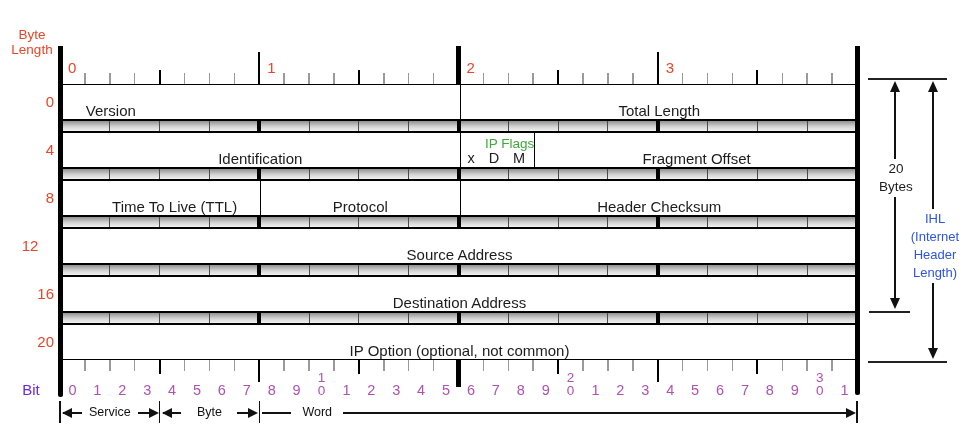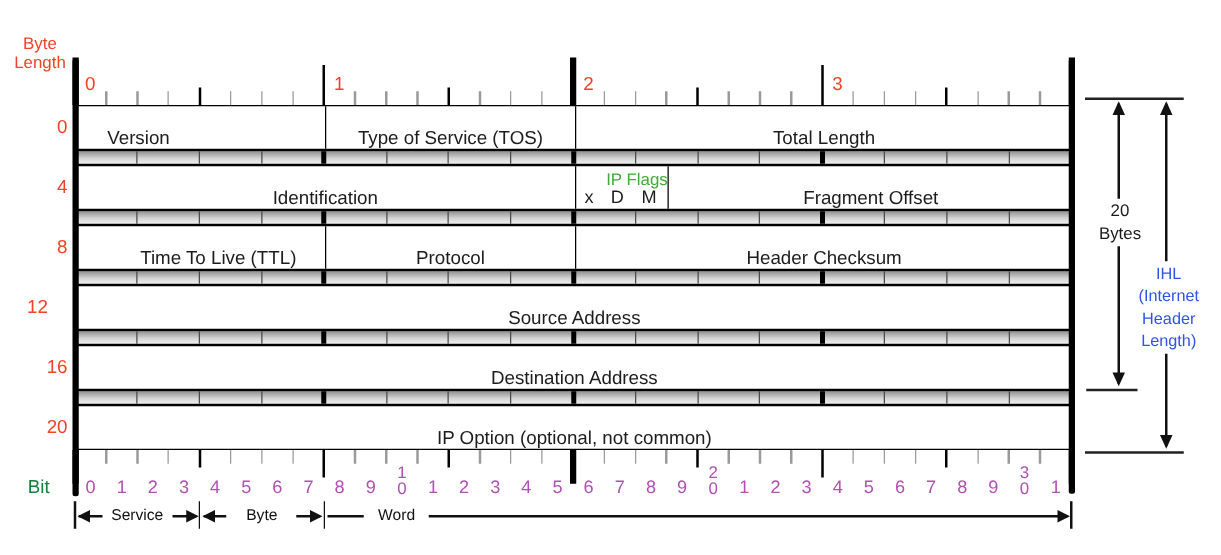--- a/index.html
+++ b/index.html
@@ -24,21 +24,21 @@
   .ah-up{width:0;height:0;border-left:5px solid transparent;border-right:5px solid transparent;border-bottom:11px solid #111;}
   .ah-down{width:0;height:0;border-left:5px solid transparent;border-right:5px solid transparent;border-top:11px solid #111;}
   .annotation-20bytes{background:#fff;font-size:13.5px;color:#1c1c1c;text-align:center;line-height:18px;padding:1px 0;}
   .annotation-ihl{background:#fff;font-size:13px;text-align:center;line-height:18px;padding:1px 0;}
 </style>
 </head>
 <body>
 
 <div id="canvas">
   <div class="abs byte-offset-header" style="color: rgb(238, 67, 38);">Byte Length</div>
-  <div class="abs bit-caption" style="color: #15803d;">Bit</div>
+  <div class="abs bit-caption" style="color: #6d28d9;">Bit</div>
 <div class="abs" style="left: 57.5px; top: 46px; width: 5px; height: 38px; background: rgb(0, 0, 0);"></div>
     <div class="abs" style="left: 57.5px; top: 360px; width: 5px; height: 27px; background: rgb(0, 0, 0);"></div>
     <div class="abs" style="left: 84.1562px; top: 73px; width: 1.5px; height: 11px; background: rgb(154, 154, 154);"></div>
     <div class="abs" style="left: 84.1562px; top: 360px; width: 1.5px; height: 11px; background: rgb(154, 154, 154);"></div>
     <div class="abs" style="left: 109.062px; top: 73px; width: 1.5px; height: 11px; background: rgb(154, 154, 154);"></div>
     <div class="abs" style="left: 109.062px; top: 360px; width: 1.5px; height: 11px; background: rgb(154, 154, 154);"></div>
     <div class="abs" style="left: 133.969px; top: 73px; width: 1.5px; height: 11px; background: rgb(154, 154, 154);"></div>
     <div class="abs" style="left: 133.969px; top: 360px; width: 1.5px; height: 11px; background: rgb(154, 154, 154);"></div>
     <div class="abs" style="left: 158.625px; top: 70px; width: 2px; height: 14px; background: rgb(0, 0, 0);"></div>
     <div class="abs" style="left: 158.625px; top: 360px; width: 2px; height: 14px; background: rgb(0, 0, 0);"></div>
@@ -100,23 +100,20 @@
     <div class="abs" style="left: 854.5px; top: 360px; width: 5px; height: 27px; background: rgb(0, 0, 0);"></div>
     <div class="abs num-red" style="left: 68px; top: 59px; color: rgb(238, 67, 38);">0</div>
     <div class="abs num-red" style="left: 267.25px; top: 59px; color: rgb(238, 67, 38);">1</div>
     <div class="abs num-red" style="left: 466.5px; top: 59px; color: rgb(238, 67, 38);">2</div>
     <div class="abs num-red" style="left: 665.75px; top: 59px; color: rgb(238, 67, 38);">3</div>
     <div class="abs offset-num" style="left: 6px; top: 84px; width: 48px; height: 36px; line-height: 36px; text-align: right; color: rgb(238, 67, 38);">0</div>
     <div class="abs row-box" style="left: 60px; top: 84px; width: 797px; height: 36px;">
       <div class="abs cell" style="left: 0px; top: 0px; width: 99.625px; height: 100%; border-left: none;">
         <div>Version</div>
       </div>
-      <div class="abs cell" style="left: 199.25px; top: 0px; width: 199.25px; height: 100%; border-left: 1.5px solid rgb(0, 0, 0);">
-        <div>Type of Service (TOS)</div>
-      </div>
       <div class="abs cell" style="left: 398.5px; top: 0px; width: 398.5px; height: 100%; border-left: 1.5px solid rgb(0, 0, 0);">
         <div>Total Length</div>
       </div>
     </div>
     <div class="abs offset-num" style="left: 6px; top: 132px; width: 48px; height: 36px; line-height: 36px; text-align: right; color: rgb(238, 67, 38);">4</div>
     <div class="abs row-box" style="left: 60px; top: 132px; width: 797px; height: 36px;">
       <div class="abs cell" style="left: 0px; top: 0px; width: 398.5px; height: 100%; border-left: none;">
         <div>Identification</div>
       </div>
       <div class="abs cell" style="left: 398.5px; top: 0px; width: 74.7188px; height: 100%; border-left: 1.5px solid rgb(0, 0, 0); flex-direction: column;">

